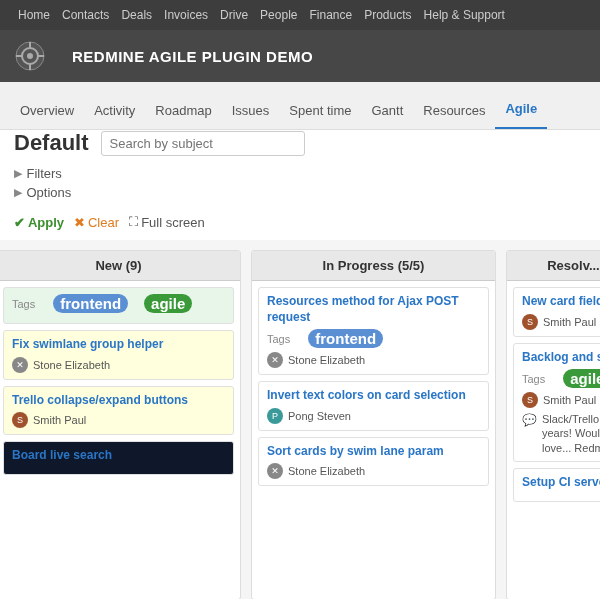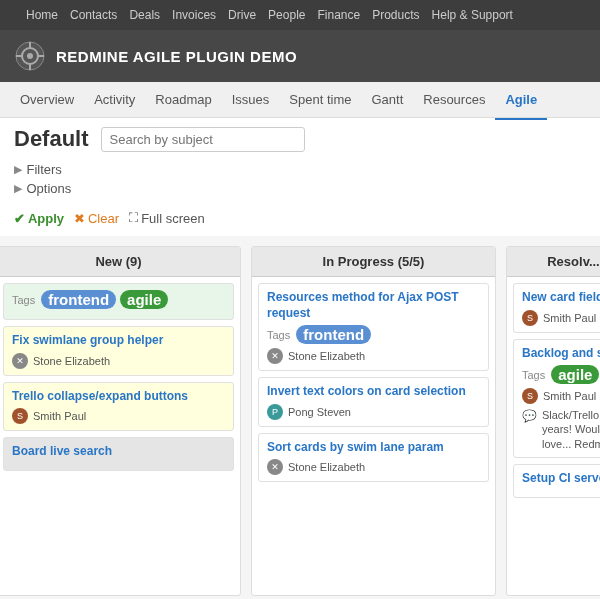--- a/index.html
+++ b/index.html
@@ -3,21 +3,21 @@
   <meta charset="utf-8">
   <style>
     * { box-sizing: border-box; margin: 0; padding: 0; }
     body { font-family: Arial, Helvetica, sans-serif; font-size: 13px; background: #f5f5f5; width: 600px; overflow-x: hidden; }
 
     
     .top-nav {
       background: #3d3d3d;
       display: flex;
       align-items: center;
-      padding: 0 20px;
+      padding: 0 12px;
       height: 30px;
     }
     .top-nav a {
       color: #ccc;
       text-decoration: none;
       font-size: 12px;
       padding: 0 6px;
       line-height: 30px;
     }
 
@@ -32,48 +32,49 @@
     .project-logo {
       width: 32px;
       height: 32px;
       margin-right: 10px;
     }
     .project-title {
       color: #fff;
       font-size: 15px;
       font-weight: bold;
       letter-spacing: 0.5px;
+      margin-left: 16px;
     }
 
     
     .project-nav {
       background: #f0f0f0;
       border-bottom: 1px solid #ddd;
       display: flex;
-      align-items: flex-start;
+      align-items: flex-end;
       padding: 0 10px;
-      height: 36px;
+      height: 48px;
     }
     .project-nav a {
       color: #555;
       text-decoration: none;
       font-size: 13px;
       padding: 0 10px;
       line-height: 36px;
       display: inline-block;
     }
     .project-nav a.active {
       color: #2a76c6;
       font-weight: bold;
       border-bottom: 2px solid #2a76c6;
     }
 
     
     .page-content {
-      padding: 8px 14px 0 14px;
+      padding: 0 14px 0 14px;
       background: #fff;
     }
 
     .page-title-row {
       display: flex;
       align-items: center;
       margin-bottom: 10px;
     }
     .page-title {
       font-size: 22px;
@@ -182,34 +183,34 @@
     .card {
       border: 1px solid #e0e0e0;
       margin: 6px;
       border-radius: 3px;
       padding: 6px 8px;
       background: #fff;
       font-size: 12px;
     }
     .card.yellow { background: #ffffdd; }
     .card.light-green { background: #e8f5e9; }
-    .card.lavender { background: #e5e5e5; }
+    .card.lavender { background: #0f172a; }
 
     .card-title {
       font-weight: bold;
       color: #2a76c6;
       margin-bottom: 4px;
       font-size: 12px;
       line-height: 1.3;
     }
 
     .card-tags-row {
       display: flex;
       align-items: center;
-      gap: 4px;
+      gap: 16px;
       margin-bottom: 4px;
     }
     .tags-label {
       color: #888;
       font-size: 11px;
       margin-right: 2px;
     }
     .tag {
       border-radius: 10px;
       padding: 1px 7px;

